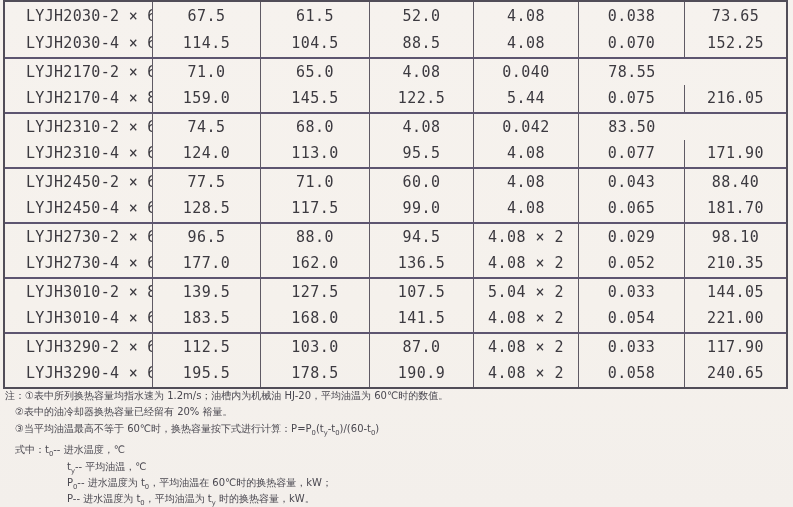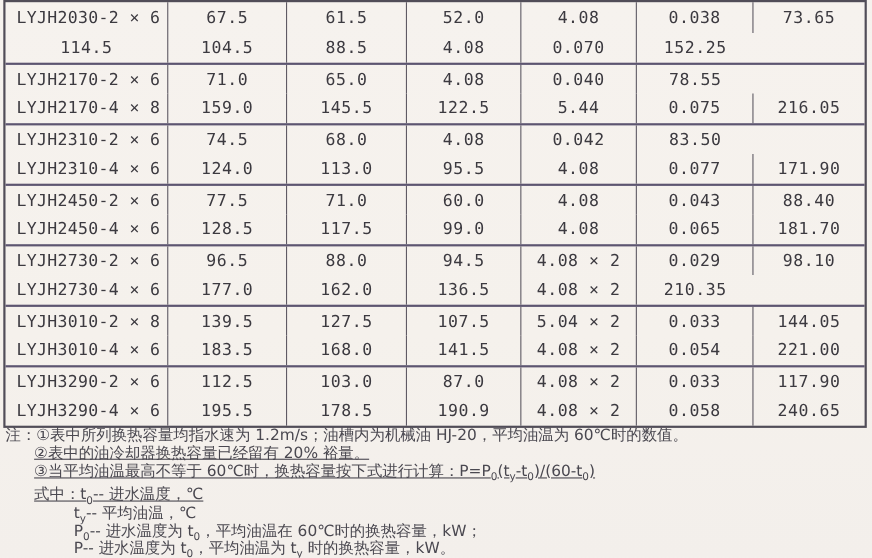--- a/index.html
+++ b/index.html
@@ -38,35 +38,35 @@
     display:flex;
     align-items:center;
     font-family:"DejaVu Sans Mono","Liberation Mono",monospace;
     font-size:15px;
     color:var(--ink);
     white-space:nowrap;
     overflow:hidden;
   }
   .cell:last-child{border-right:none;}
   .cell.model{
-    padding-left:10px;
+    padding-left:21px;
     letter-spacing:0.3px;
   }
   .cell.num{justify-content:center;letter-spacing:0.5px;}
   .notes{
     position:absolute;
     left:3px; top:388px;
     width:788px;
-    font-size:14px;
+    font-size:10px;
     line-height:16.4px;
     color:var(--ink-soft);
   }
   .note-line{white-space:nowrap;}
   .note-line.ind-0{margin-left:2px;}
-  .note-line.ind-1{margin-left:28px;text-decoration:underline;}
+  .note-line.ind-1{margin-left:12px;}
   .note-line.ind-2{margin-left:64px;}
   .note-line.gap-before{margin-top:5px;}
   .note-line sub{
     font-size:0.68em;
     line-height:0;
   }
 </style>
 </head>
 <body>
 
@@ -74,20 +74,21 @@
     <div class="trow">
       <div class="cell model">LYJH2030-2 × 6</div>
       <div class="cell num">67.5</div>
       <div class="cell num">61.5</div>
       <div class="cell num">52.0</div>
       <div class="cell num">4.08</div>
       <div class="cell num">0.038</div>
       <div class="cell num">73.65</div>
     </div>
     <div class="trow">
+      <div class="cell model">LYJH2030-4 × 6</div>
       <div class="cell num">114.5</div>
       <div class="cell num">104.5</div>
       <div class="cell num">88.5</div>
       <div class="cell num">4.08</div>
       <div class="cell num">0.070</div>
       <div class="cell num">152.25</div>
     </div>
     <div class="trow group-start">
       <div class="cell model">LYJH2170-2 × 6</div>
       <div class="cell num">71.0</div>
@@ -148,20 +149,21 @@
       <div class="cell num">4.08 × 2</div>
       <div class="cell num">0.029</div>
       <div class="cell num">98.10</div>
     </div>
     <div class="trow">
       <div class="cell model">LYJH2730-4 × 6</div>
       <div class="cell num">177.0</div>
       <div class="cell num">162.0</div>
       <div class="cell num">136.5</div>
       <div class="cell num">4.08 × 2</div>
+      <div class="cell num">0.052</div>
       <div class="cell num">210.35</div>
     </div>
     <div class="trow group-start">
       <div class="cell model">LYJH3010-2 × 8</div>
       <div class="cell num">139.5</div>
       <div class="cell num">127.5</div>
       <div class="cell num">107.5</div>
       <div class="cell num">5.04 × 2</div>
       <div class="cell num">0.033</div>
       <div class="cell num">144.05</div>

